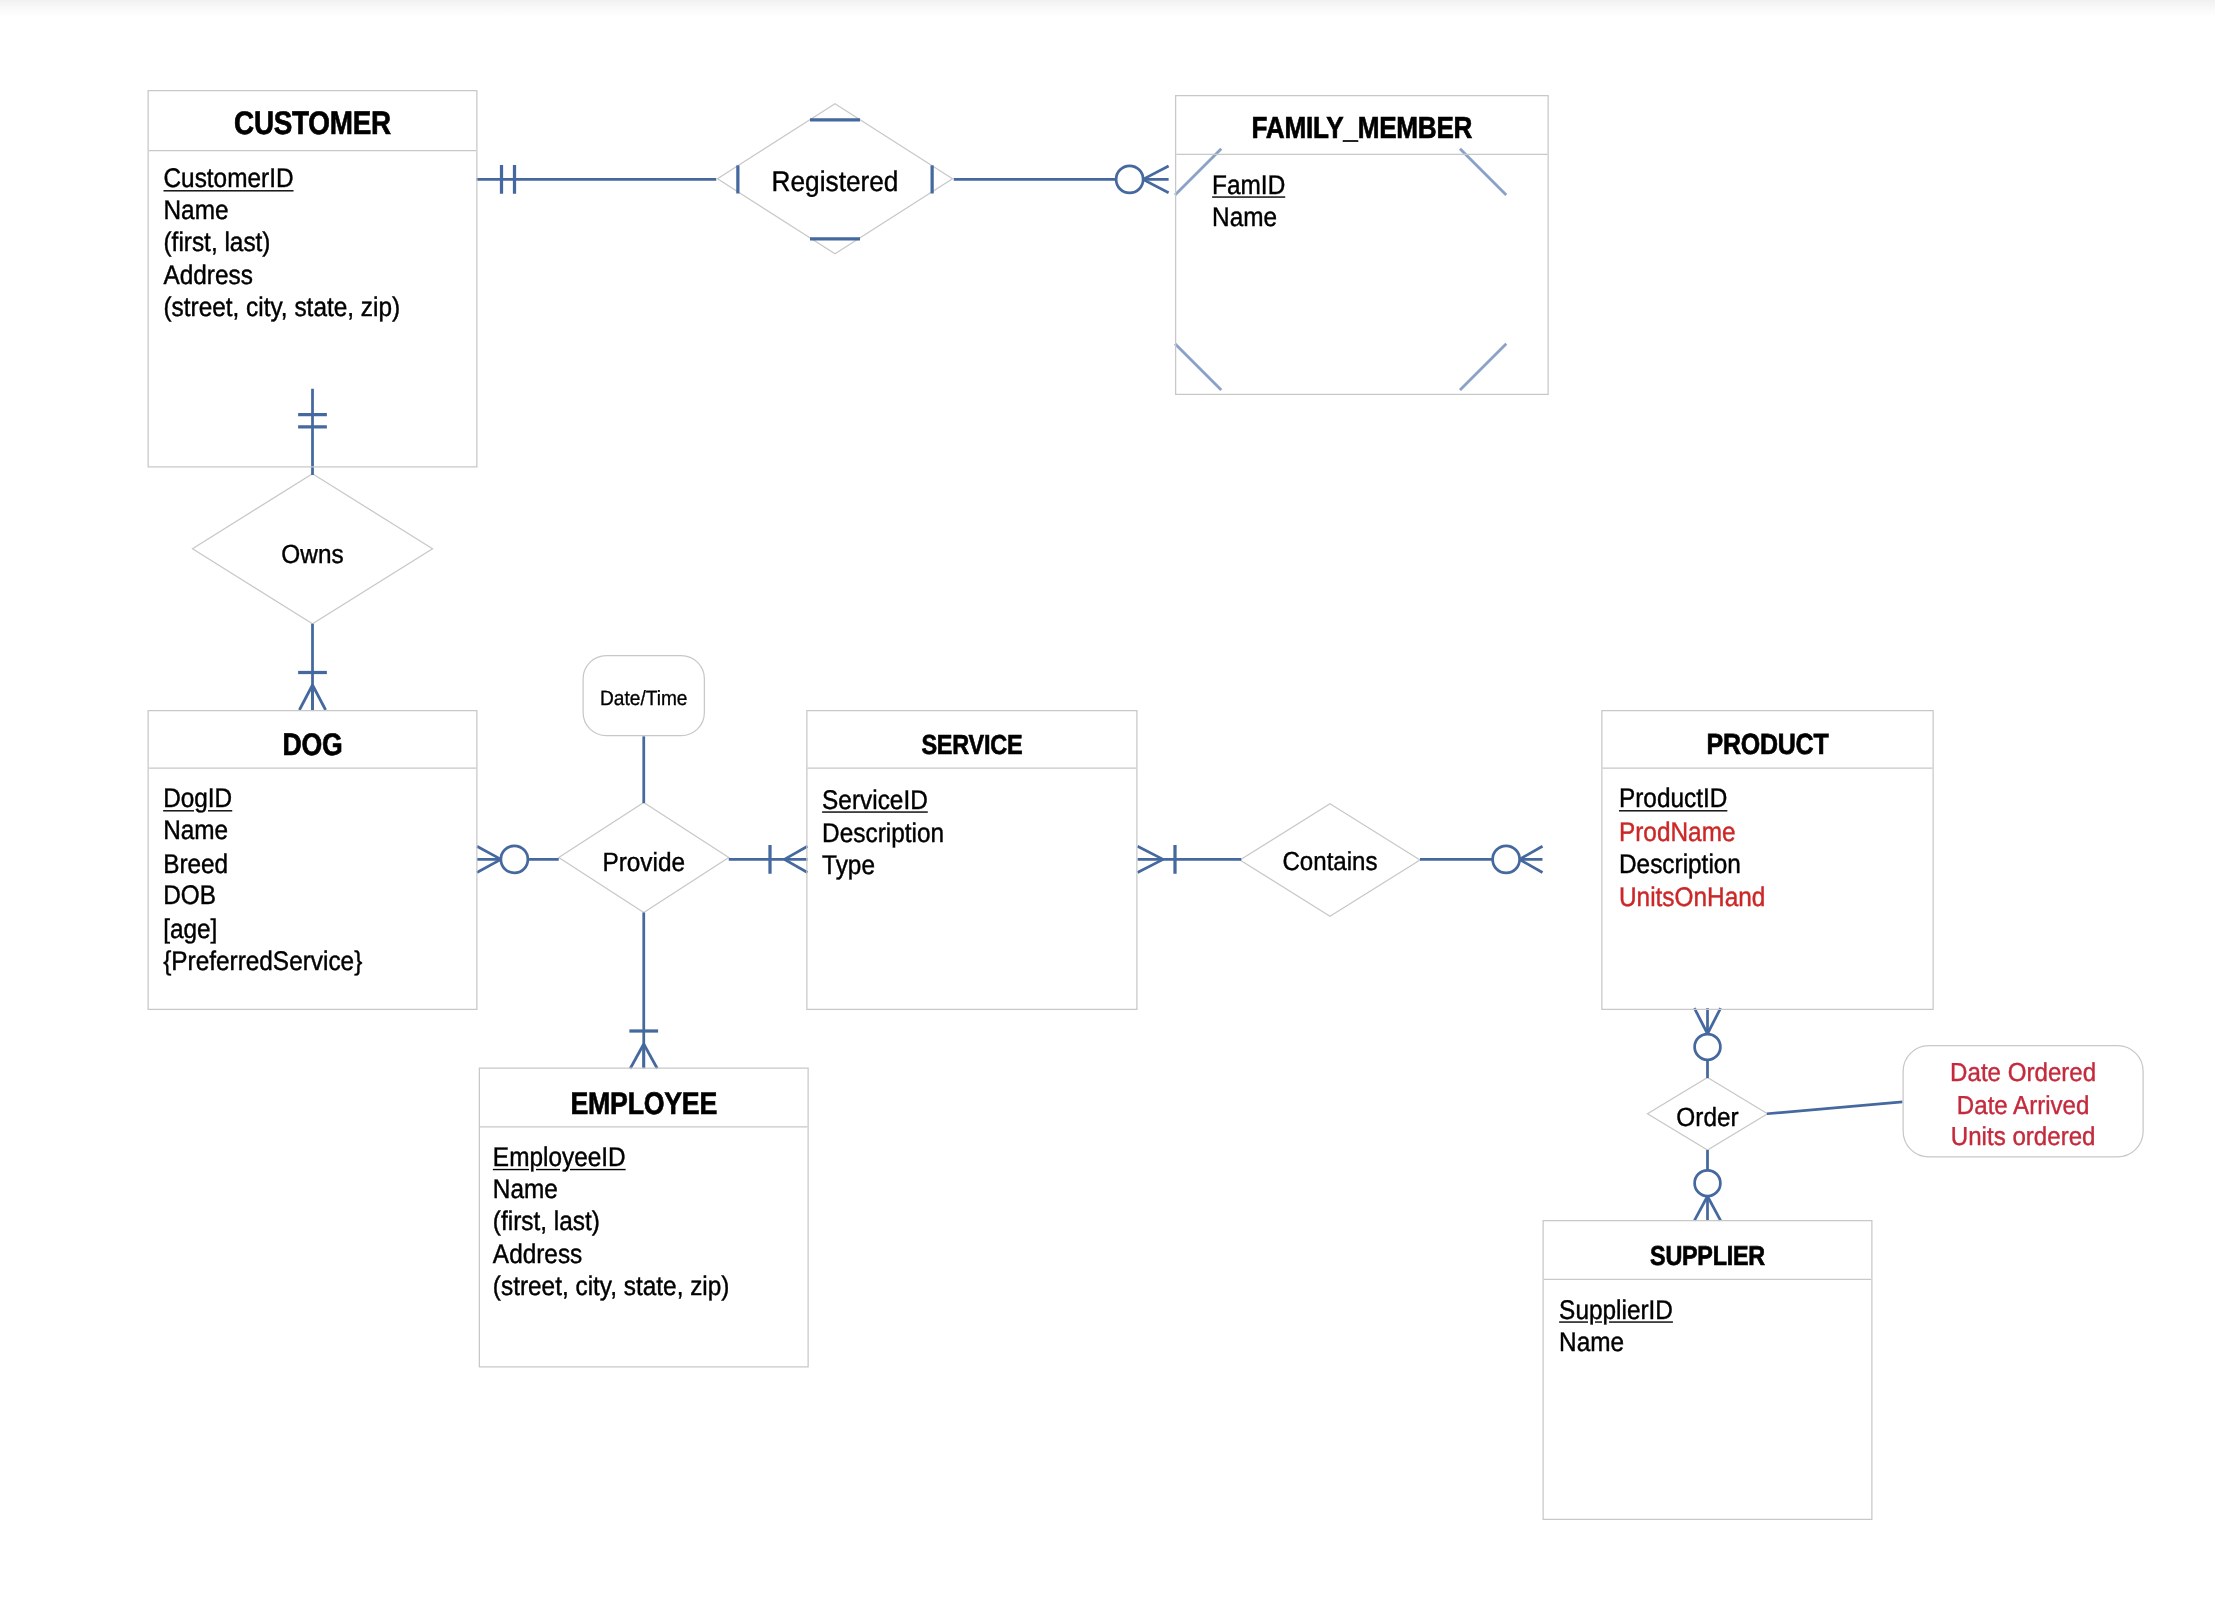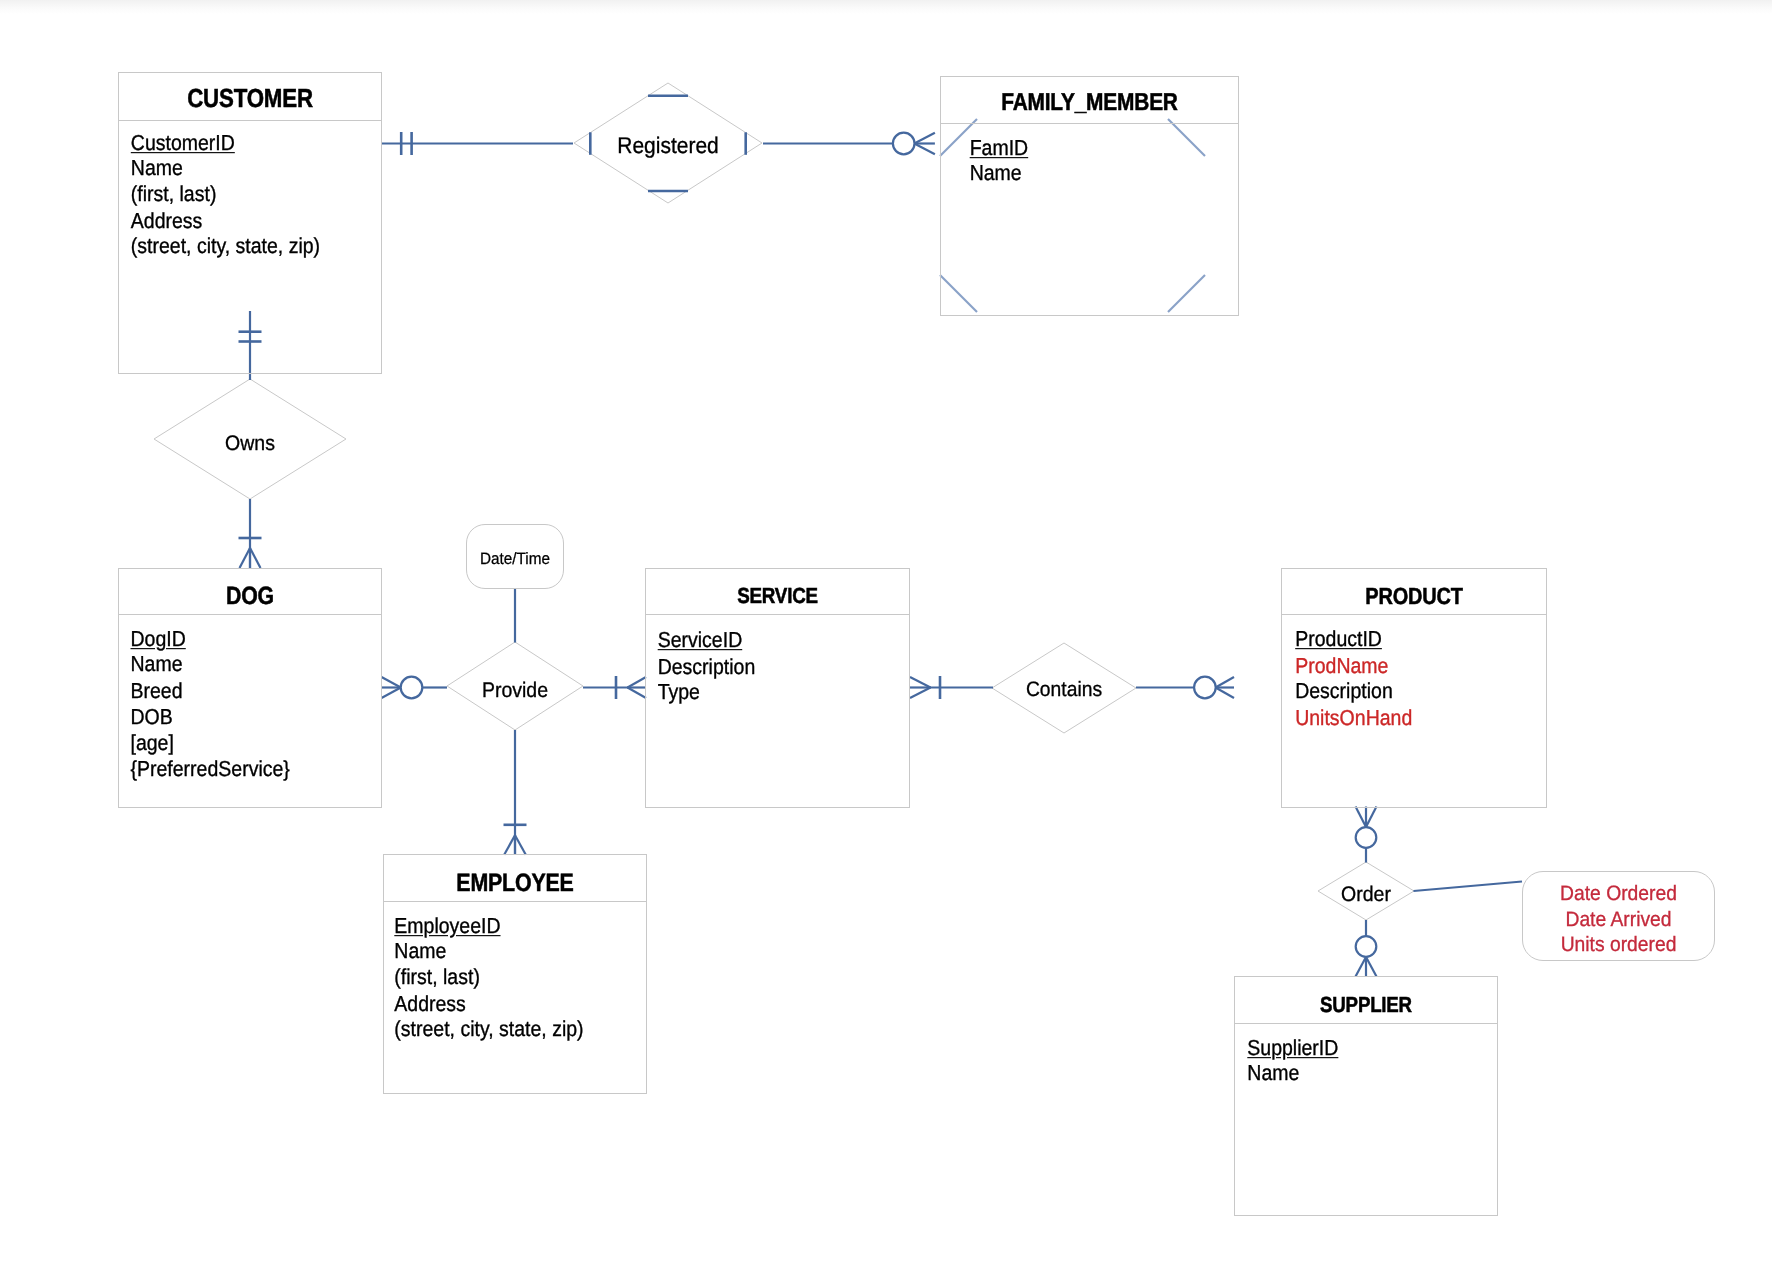--- a/index.html
+++ b/index.html
@@ -23,21 +23,21 @@
   .pk{text-decoration:underline;text-underline-offset:1.5px;}
   .red{color:#cc2727;}
   .relname{position:absolute;color:#000;font-size:19.5px;text-align:center;white-space:nowrap;
            -webkit-text-stroke:0.3px currentColor;line-height:0;transform-origin:50% 0;}
   .attrbox{position:absolute;box-sizing:border-box;border:1px solid #c8c8c8;background:transparent;
            border-radius:19px;}
   .attrbox .lbl{position:absolute;left:0;right:0;text-align:center;font-size:15px;color:#000;
                 white-space:nowrap;line-height:0;transform-origin:50% 0;
                 -webkit-text-stroke:0.25px currentColor;}
   .note{position:absolute;box-sizing:border-box;border:1px solid #c8c8c8;background:transparent;
-        border-radius:21px;margin-top:35px;}
+        border-radius:21px;}
   .note .nl{position:absolute;left:0;right:0;text-align:center;font-size:19.3px;color:#c42a3c;
             line-height:0;white-space:nowrap;-webkit-text-stroke:0.3px currentColor;
             transform-origin:50% 0;}
 </style>
 </head>
 <body>
 
 <div id="stage">
   <div id="topband"></div>
   <svg id="wires" viewBox="0 0 1772 1282">

